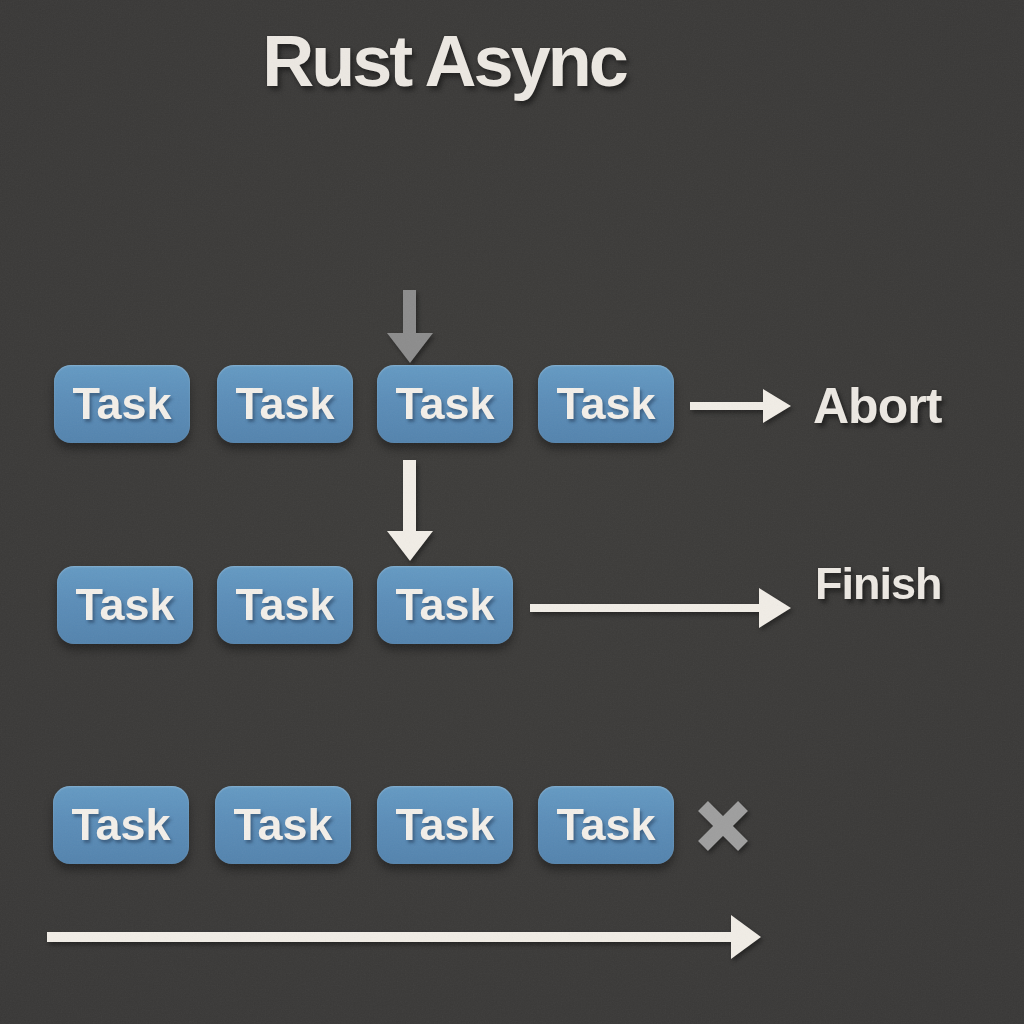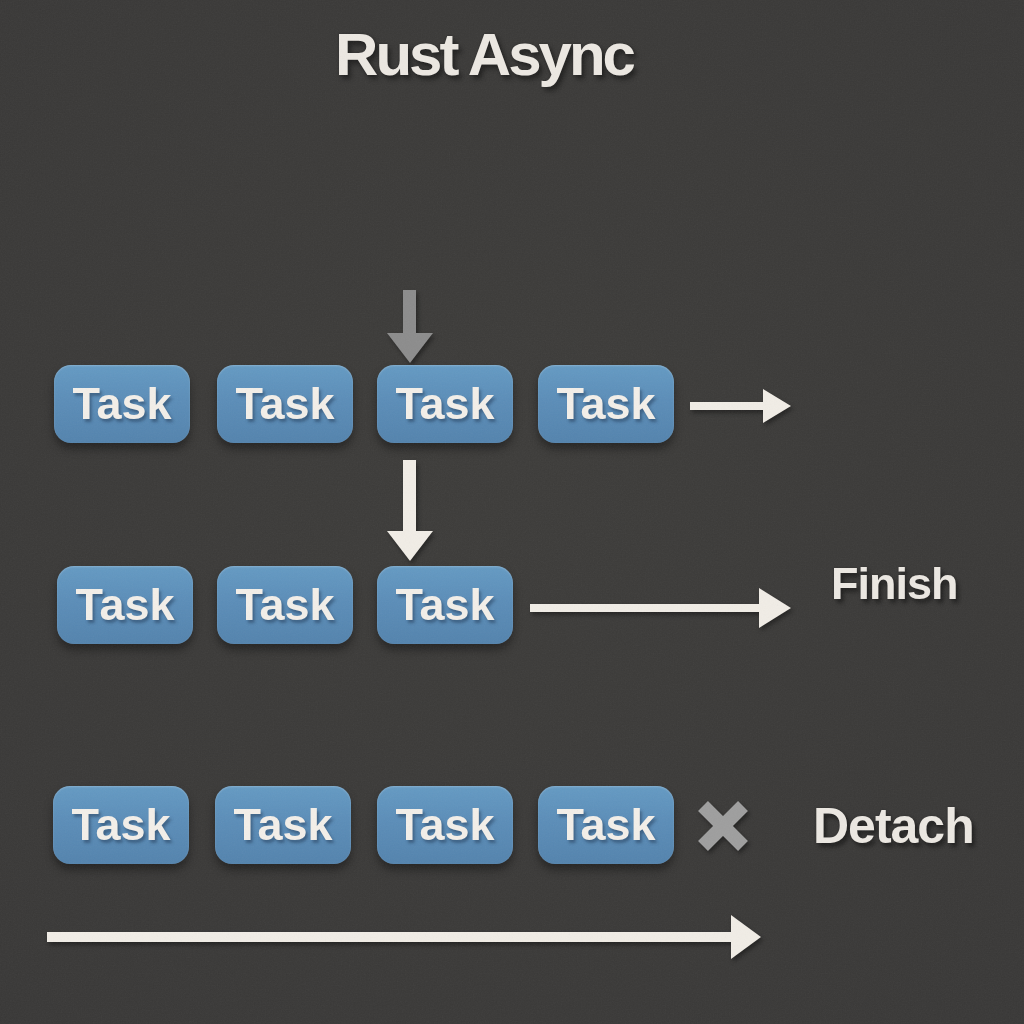--- a/index.html
+++ b/index.html
@@ -20,27 +20,26 @@
     inset: 0;
     pointer-events: none;
     z-index: 50;
   }
   .title {
     position: absolute;
     top: 18px;
     left: 0;
     width: 888px;
     text-align: center;
-    font-size: 60px;
+    font-size: 72px;
     font-weight: 700;
     letter-spacing: -3px;
     line-height: 1.22;
     color: #ece8e2;
     text-shadow: 0 0 2px rgba(30,30,30,0.55), 3px 4px 5px rgba(0,0,0,0.45);
-    margin-left: 40px;
   }
   .task {
     position: absolute;
     width: 136px;
     height: 78px;
     border-radius: 17px;
     background: linear-gradient(180deg, #649ac3 0%, #5b8db8 45%, #5383ad 100%);
     box-shadow: 0 6px 8px rgba(0,0,0,0.38), inset 0 1px 2px rgba(255,255,255,0.22);
     display: flex;
     align-items: center;
@@ -94,20 +93,21 @@
   </div>
   <div class="task" style="left:538px; top:365px;">
     <span>Task</span>
   </div>
 
   <svg class="arrow-svg" style="left:690px; top:388px;" width="102" height="36" viewBox="0 0 102 36">
     <rect x="0" y="14" width="76" height="8" fill="#f1ede6"></rect>
     <polygon points="73,1 73,35 101,18" fill="#f1ede6"></polygon>
   </svg>
 
+  <div class="strategy-label" style="left:813px; top:377px;">Abort</div>
 
   <svg class="arrow-svg" style="left:386px; top:460px;" width="48" height="102" viewBox="0 0 48 102">
     <rect x="17" y="0" width="13" height="73" fill="#f1ede6"></rect>
     <polygon points="1,71 47,71 24,101" fill="#f1ede6"></polygon>
   </svg>
 
   <div class="task" style="left:57px;  top:566px;">
     <span>Task</span>
   </div>
   <div class="task" style="left:217px; top:566px;">
@@ -115,21 +115,21 @@
   </div>
   <div class="task" style="left:377px; top:566px;">
     <span>Task</span>
   </div>
 
   <svg class="arrow-svg" style="left:530px; top:587px;" width="262" height="42" viewBox="0 0 262 42">
     <rect x="0" y="17" width="232" height="8" fill="#f1ede6"></rect>
     <polygon points="229,1 229,41 261,21" fill="#f1ede6"></polygon>
   </svg>
 
-  <div class="strategy-label two-line" style="left:815px; top:558px;margin-left:16px;">
+  <div class="strategy-label two-line" style="left:815px; top:558px;">
     <div>Finish</div>
   </div>
 
   <div class="task" style="left:53px;  top:786px;">
     <span>Task</span>
   </div>
   <div class="task" style="left:215px; top:786px;">
     <span>Task</span>
   </div>
   <div class="task" style="left:377px; top:786px;">
@@ -137,21 +137,20 @@
   </div>
   <div class="task" style="left:538px; top:786px;">
     <span>Task</span>
   </div>
 
   <svg class="arrow-svg" style="left:697px; top:800px;" width="52" height="52" viewBox="0 0 52 52">
     <line x1="6" y1="6" x2="46" y2="46" stroke="#9e9e9e" stroke-width="14"></line>
     <line x1="46" y1="6" x2="6" y2="46" stroke="#9e9e9e" stroke-width="14"></line>
   </svg>
 
-  <div class="strategy-label" style="left:813px; top:797px;">Detach</div>
 
   <svg class="arrow-svg" style="left:47px; top:914px;" width="715" height="46" viewBox="0 0 715 46">
     <rect x="0" y="18" width="688" height="10" fill="#f1ede6"></rect>
     <polygon points="684,1 684,45 714,23" fill="#f1ede6"></polygon>
   </svg>
 
   <svg class="noise-overlay" width="1024" height="1024">
     <filter id="grain">
       <feTurbulence type="fractalNoise" baseFrequency="0.75" numOctaves="2" stitchTiles="stitch"></feTurbulence>
       <feColorMatrix type="saturate" values="0"></feColorMatrix>

